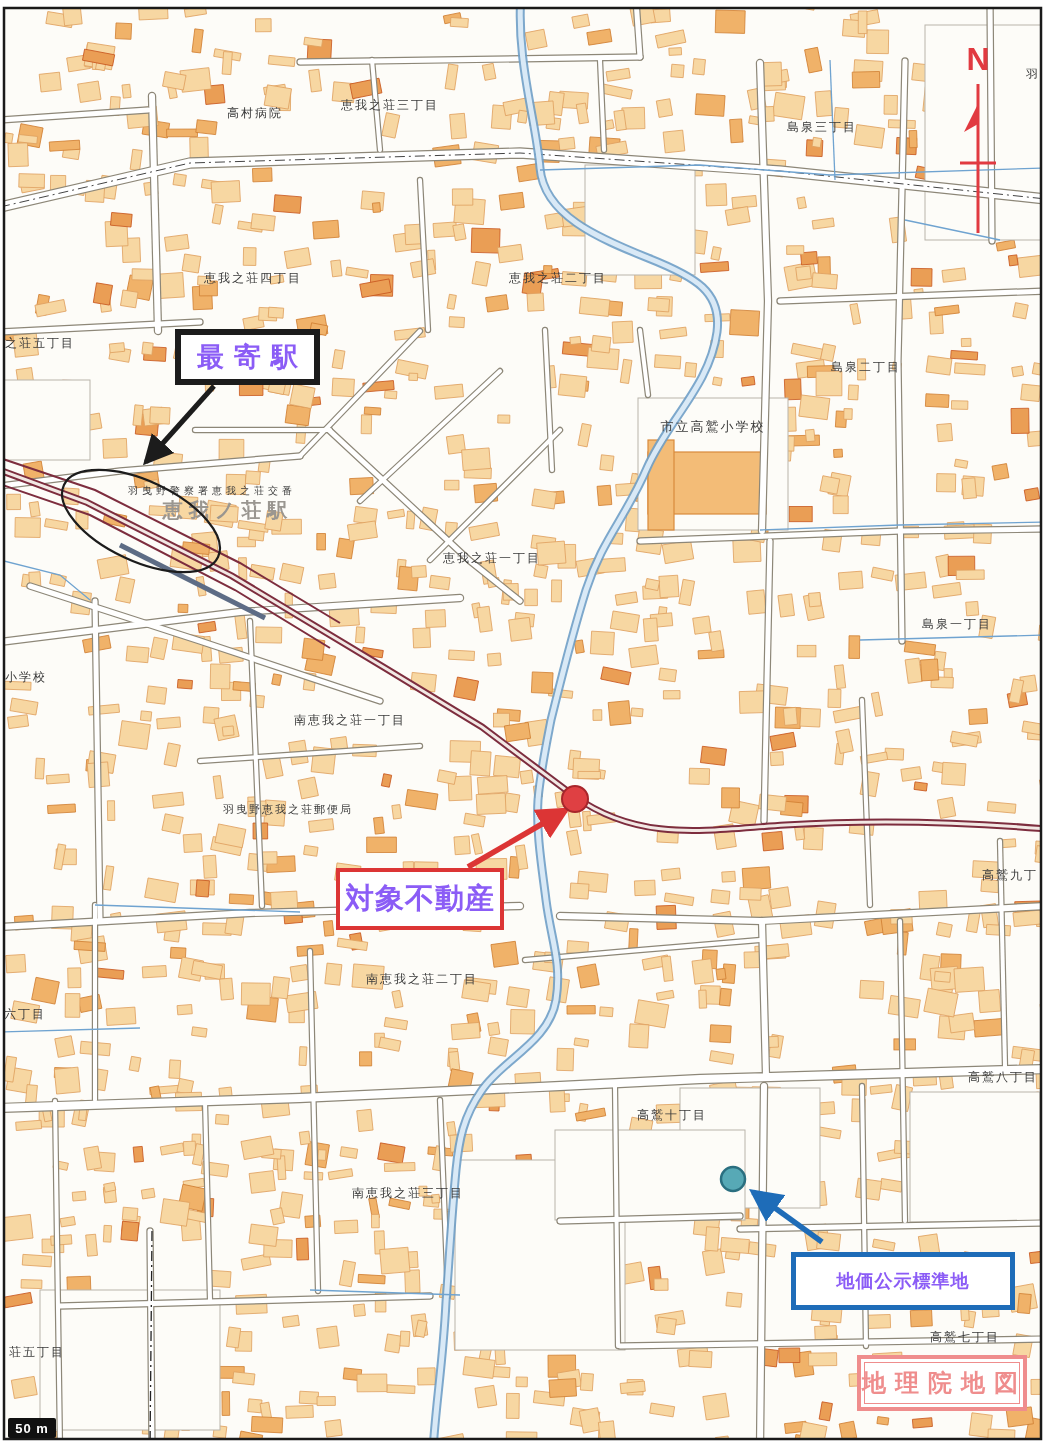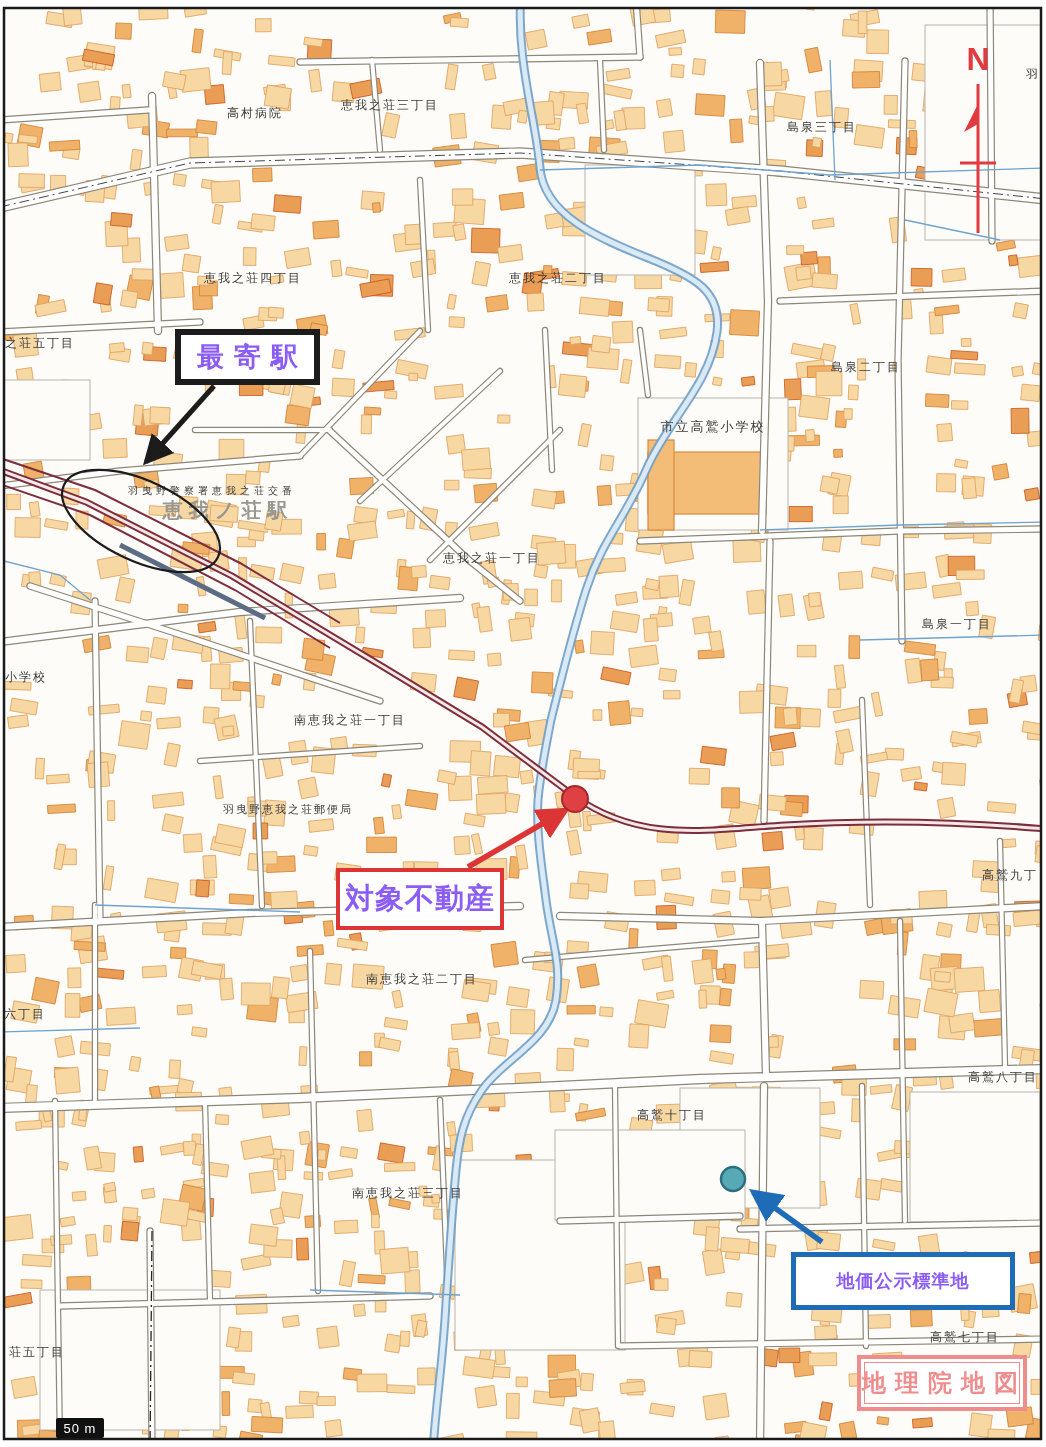--- a/index.html
+++ b/index.html
@@ -11,22 +11,22 @@
   .box-station{left:175px;top:329px;width:145px;height:56px;border:6px solid var(--black-ink);
                font-size:27px;letter-spacing:10px;padding-left:10px;}
   .box-subject{left:336px;top:868px;width:168px;height:62px;border:4px solid var(--red-accent);
                font-size:29px;font-weight:900;letter-spacing:1px;}
   .box-landprice{left:791px;top:1236px;width:224px;height:58px;border:5px solid var(--blue-accent);
                font-size:18px;font-weight:900;letter-spacing:1px;margin-top:16px;}
   .box-gsi{left:857px;top:1355px;width:170px;height:56px;border:4px solid var(--gsi-pink);
                box-shadow:inset 0 0 0 3px #ffffff, inset 0 0 0 4px var(--gsi-pink);
                color:var(--gsi-pink);font-size:24px;letter-spacing:9px;padding-left:5px;font-weight:bold;}
   .scale-bar{position:absolute;left:8px;top:1418px;width:48px;height:20px;background:#111;
-             color:#fff;font-size:13px;font-weight:normal;display:flex;align-items:center;justify-content:center;
-             border-radius:2px;letter-spacing:1px;margin-left:48px;}
+             color:#fff;font-size:13px;font-weight:bold;display:flex;align-items:center;justify-content:center;
+             border-radius:2px;letter-spacing:1px;}
 </style>
 </head>
 <body>
 
 <div id="stage">
   <svg id="mapsvg" width="1046" height="1447" viewBox="0 0 1046 1447">
       <defs>
         <clipPath id="mapclip">
           <rect x="4" y="8" width="1037" height="1431"></rect>
         </clipPath>

